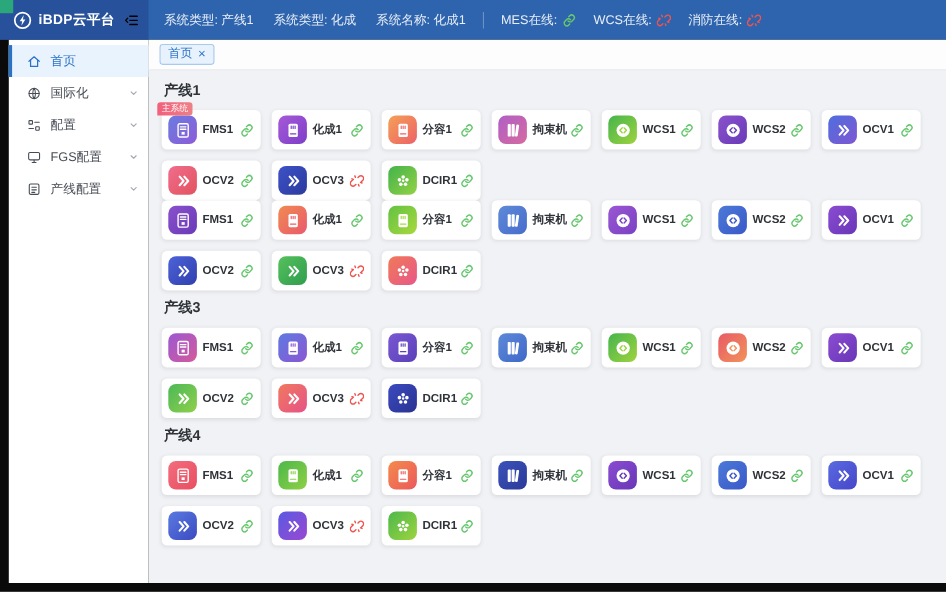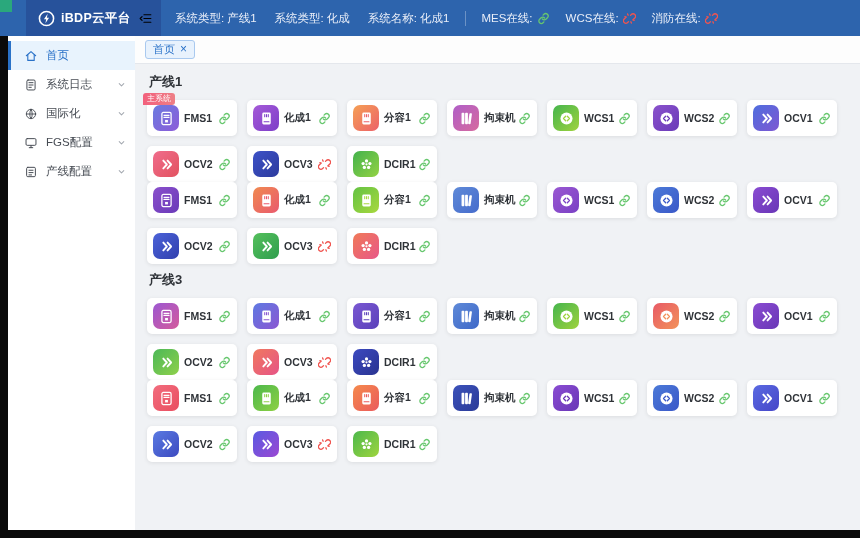--- a/index.html
+++ b/index.html
@@ -1,21 +1,21 @@
 <!DOCTYPE html>
 <html><head>
 <meta charset="utf-8">
 <style>
   * { margin:0; padding:0; box-sizing:border-box; }
   html,body { width:860px; height:538px; overflow:hidden; }
   body { background:#0a0a0a; font-family:"Liberation Sans","DejaVu Sans",sans-serif; position:relative; }
 
   
   .header { position:absolute; left:0; top:0; right:0; height:36px; background:#2d64ad; display:flex; align-items:center; z-index:2; }
-  .header-left { width:135px; height:100%; background:#27529b; display:flex; align-items:center; padding:0 8px 0 12px; flex:none;margin-left:26px; }
+  .header-left { width:135px; height:100%; background:#27529b; display:flex; align-items:center; padding:0 8px 0 12px; flex:none; }
   .logo-icon { width:17px; height:17px; display:flex; flex:none; }
   .logo-icon svg { width:100%; height:100%; }
   .logo-text { color:#fff; font-size:12.5px; font-weight:bold; margin-left:6px; white-space:nowrap; letter-spacing:.3px; }
   .collapse-btn { margin-left:auto; width:15px; height:15px; cursor:pointer; display:flex; }
   .collapse-btn svg { width:100%; height:100%; }
   .header-info { display:flex; align-items:center; gap:18px; margin-left:14px; }
   .info-item { color:#e9eef8; font-size:11.5px; white-space:nowrap; }
   .info-item .val { margin-left:3px; }
   .header-status { display:flex; align-items:center; gap:16px; margin-left:16px; padding-left:15px; border-left:1px solid rgba(255,255,255,.3); }
   .status-item { display:flex; align-items:center; color:#e9eef8; font-size:11.5px; white-space:nowrap; }
@@ -120,51 +120,52 @@
           <path d="M4 11.5L12 4.5l8 7"></path>
           <path d="M6.5 9.8V19.5h11V9.8"></path>
         </svg>
       </span>
     <span class="mlabel">首页</span>
 
   </div>
 
 
 
-  <div class="side-item">
-    <span class="micon">
-        <svg viewBox="0 0 24 24" fill="none" stroke="currentColor" stroke-linecap="round" stroke-linejoin="round" stroke-width="1.7">
-          <rect x="5" y="3.5" width="14" height="17" rx="2"></rect>
-          <path d="M8.5 8h7M8.5 12h7M8.5 16h4"></path>
-        </svg>
-      </span>
-    <span class="mlabel">系统日志</span>
-    <span class="chev">
-        <svg viewBox="0 0 24 24" fill="none" stroke="currentColor" stroke-linecap="round" stroke-linejoin="round" stroke-width="2.2">
-          <path d="M7 10l5 5 5-5"></path>
-        </svg>
-      </span>
-  </div>
 
 
   <div class="side-item">
     <span class="micon">
         <svg viewBox="0 0 24 24" fill="none" stroke="currentColor" stroke-linecap="round" stroke-linejoin="round" stroke-width="1.6">
           <circle cx="12" cy="12" r="8"></circle>
           <path d="M4 12h16M12 4c2.8 3.2 2.8 12.8 0 16-2.8-3.2-2.8-12.8 0-16z"></path>
         </svg>
       </span>
     <span class="mlabel">国际化</span>
     <span class="chev">
         <svg viewBox="0 0 24 24" fill="none" stroke="currentColor" stroke-linecap="round" stroke-linejoin="round" stroke-width="2.2">
           <path d="M7 10l5 5 5-5"></path>
         </svg>
       </span>
   </div>
 
+  <div class="side-item">
+    <span class="micon">
+        <svg viewBox="0 0 24 24" fill="none" stroke="currentColor" stroke-linecap="round" stroke-linejoin="round" stroke-width="1.7">
+          <rect x="4" y="4.5" width="5.5" height="5.5" rx="1"></rect>
+          <path d="M13 7.2h7M4 16.8h7"></path>
+          <rect x="14.5" y="14" width="5.5" height="5.5" rx="1"></rect>
+        </svg>
+      </span>
+    <span class="mlabel">配置</span>
+    <span class="chev">
+        <svg viewBox="0 0 24 24" fill="none" stroke="currentColor" stroke-linecap="round" stroke-linejoin="round" stroke-width="2.2">
+          <path d="M7 10l5 5 5-5"></path>
+        </svg>
+      </span>
+  </div>
 
   <div class="side-item">
     <span class="micon">
         <svg viewBox="0 0 24 24" fill="none" stroke="currentColor" stroke-linecap="round" stroke-linejoin="round" stroke-width="1.7">
           <rect x="3.5" y="4.5" width="17" height="11.5" rx="2"></rect>
           <path d="M9 20h6M12 16.5V20"></path>
         </svg>
       </span>
     <span class="mlabel">FGS配置</span>
     <span class="chev">
@@ -743,20 +744,21 @@
               <svg viewBox="0 0 24 24" fill="none" stroke="currentColor" stroke-linecap="round" stroke-linejoin="round" stroke-width="2.4">
                 <path d="M10 13a4.5 4.5 0 0 0 6.4.4l2.8-2.8a4.5 4.5 0 0 0-6.4-6.4l-1.6 1.6"></path>
                 <path d="M14 11a4.5 4.5 0 0 0-6.4-.4l-2.8 2.8a4.5 4.5 0 0 0 6.4 6.4l1.6-1.6"></path>
               </svg>
             </span>
   </div>
 </div>
   </div>
 
   <div class="section">
+    <div class="section-title">产线4</div>
     <div class="cards">
   <div class="card">
 
     <span class="dev-icon" style="background: linear-gradient(135deg, rgb(242, 109, 126), rgb(233, 78, 96)); color: rgb(233, 78, 96);">
               <svg viewBox="0 0 24 24" fill="none" stroke="#fff" stroke-width="1.8" stroke-linecap="round">
                 <rect x="5.5" y="3.5" width="13" height="17" rx="2"></rect>
                 <path d="M8.5 7.5h7M8.5 10.5h7"></path>
                 <rect x="10" y="14" width="4" height="3.5" fill="#fff" stroke="none"></rect>
               </svg>
             </span>

